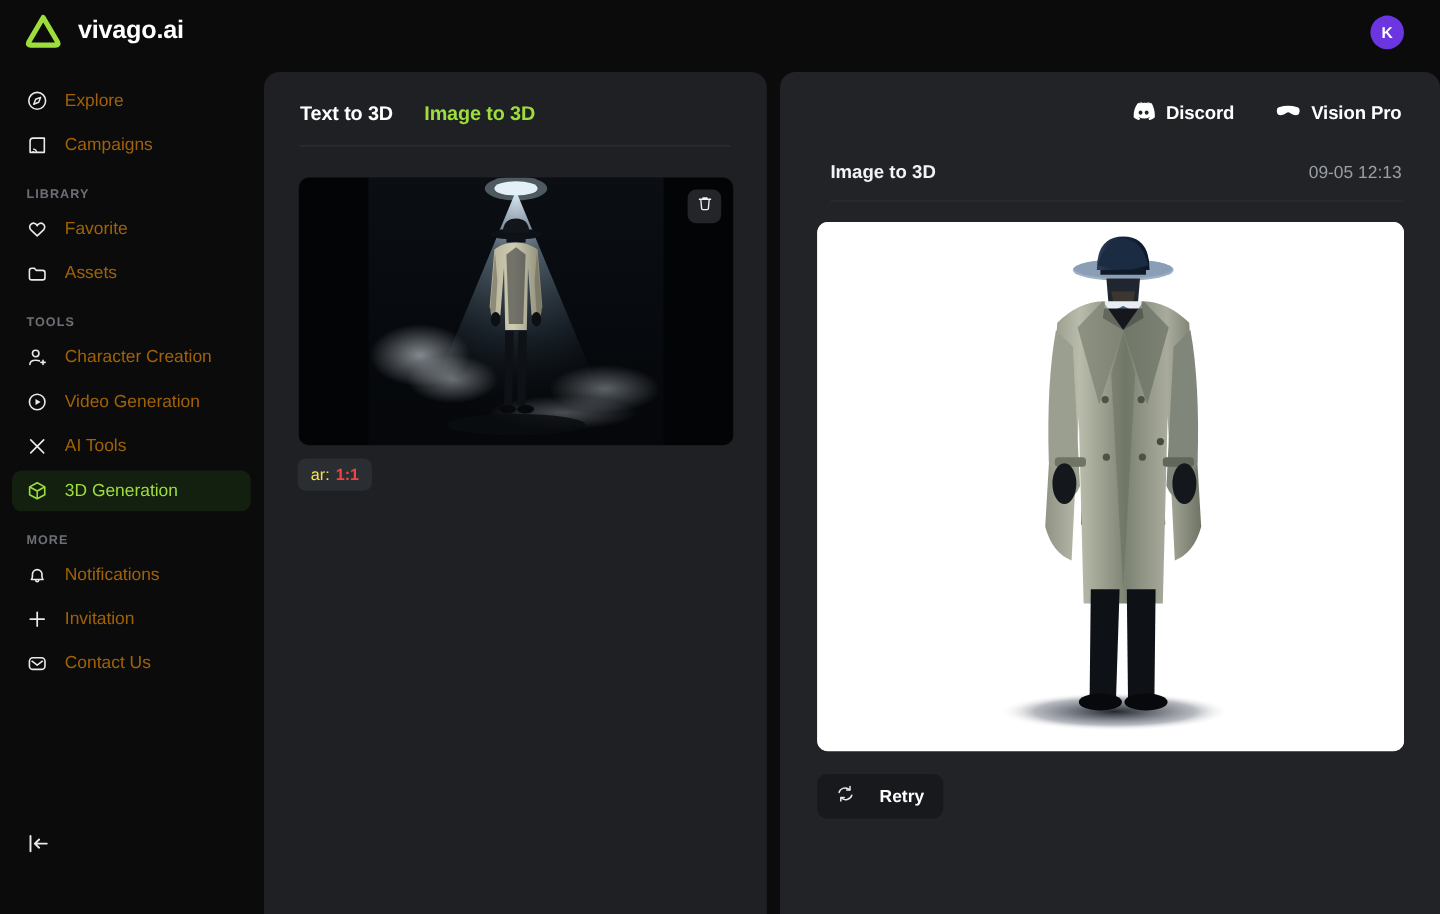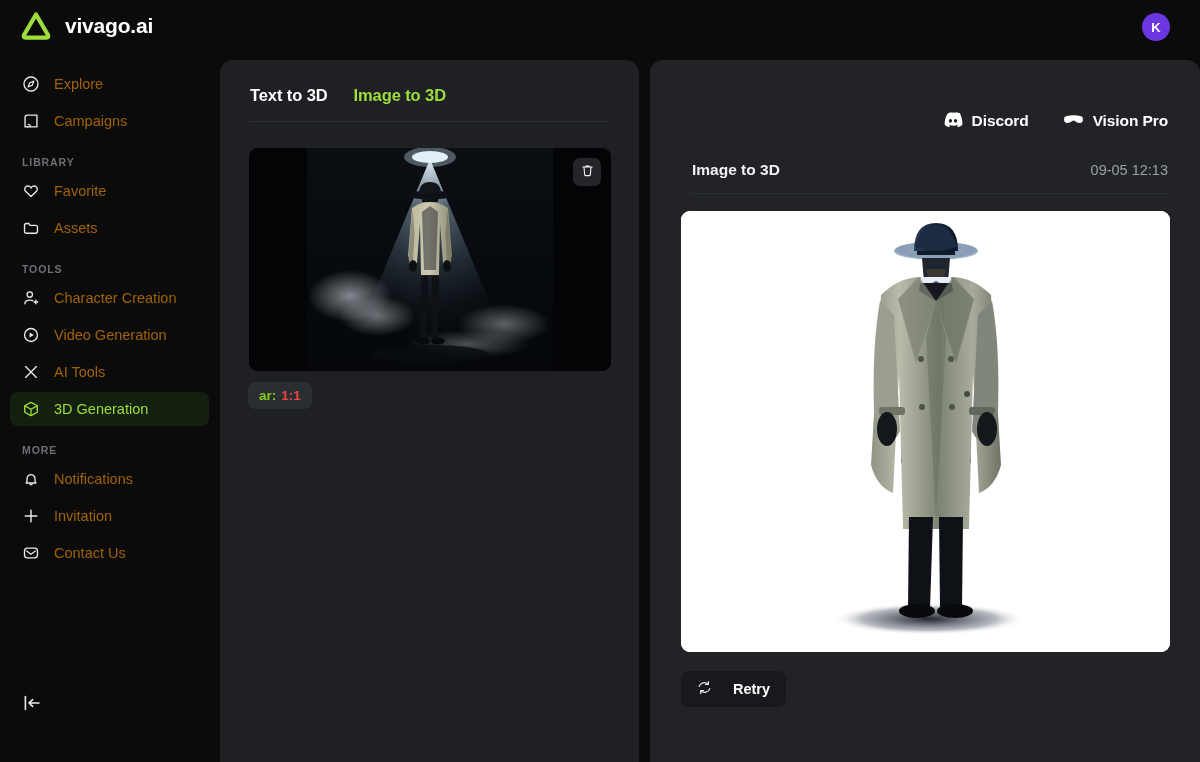--- a/index.html
+++ b/index.html
@@ -82,33 +82,33 @@
     width: 28px; height: 28px; border-radius: 7px;
     background: rgba(38,40,43,0.92);
     display: flex; align-items: center; justify-content: center; cursor: pointer;
   }
   .ar-badge {
     display: inline-flex; align-items: baseline; gap: 5px;
     margin: 11px 0 0 28px; padding: 6px 11px;
     background: #2a2d31; border-radius: 7px;
     font-size: 13.5px; cursor: pointer;
   }
-  .ar-badge .k { color: #84cc16; font-weight: 700; }
+  .ar-badge .k { color: #fde047; font-weight: 400; }
   .ar-badge .v { color: #ef4444; font-weight: 700; }
 
   
   .right-panel {
     position: absolute; left: 650px; top: 60px;
     width: 550px; height: 702px;
     background: #212327; border-radius: 13px 13px 0 0;
   }
   .rp-top { display: flex; align-items: center; justify-content: flex-end; gap: 34px; padding: 24px 32px 0 32px; }
   .rp-link {
     display: flex; align-items: center; gap: 9px; cursor: pointer;
-    color: #ffffff; font-size: 15.5px; font-weight: 700; letter-spacing: -0.1px; margin-top: 27px;
+    color: #ffffff; font-size: 15.5px; font-weight: 700; letter-spacing: -0.1px;
   }
   .rp-title-row {
     display: flex; align-items: baseline; justify-content: space-between;
     padding: 22px 32px 0 42px; margin-top: 8px;
   }
   .rp-title { color: #f2f3f5; font-size: 15.5px; font-weight: 600; }
   .rp-time { color: #9aa0a6; font-size: 14.5px; font-weight: 500; }
   .rp-rule { height: 1px; background: #2c2f33; margin: 14px 31px 0 42px; }
   .result-img {
     margin: 17px 0 0 31px; width: 489px; height: 441px;

